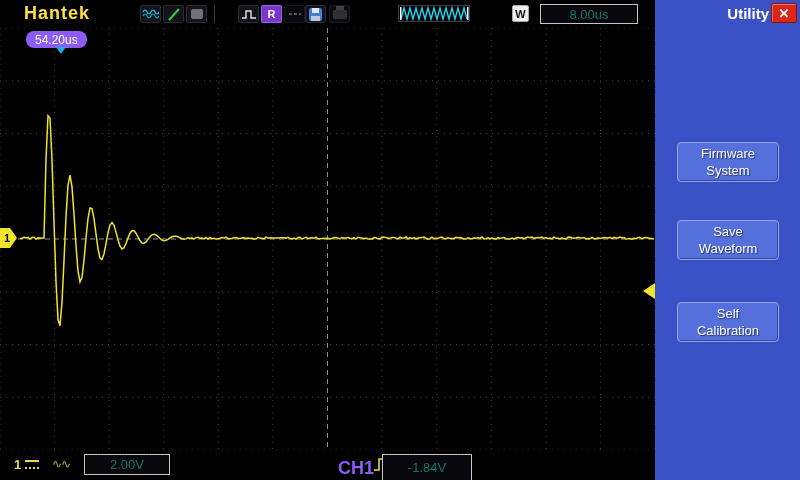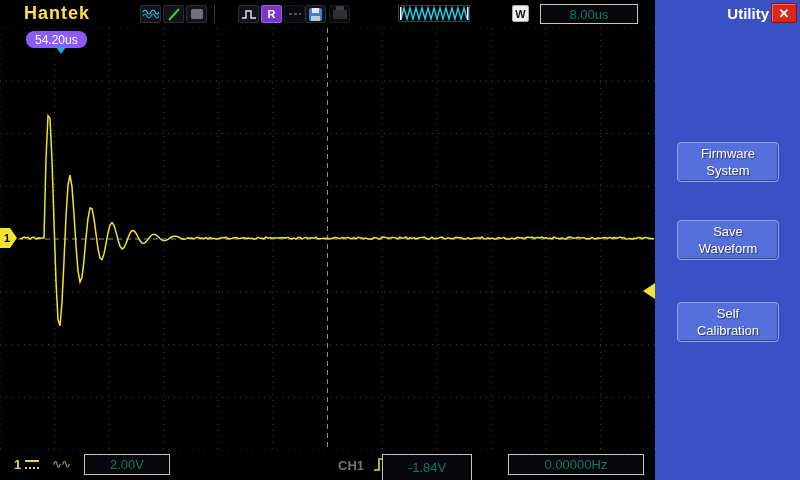--- a/index.html
+++ b/index.html
@@ -35,21 +35,21 @@
   .scope svg{position:absolute;left:0;top:0}
   .trig-label{position:absolute;left:26px;top:3px;height:17px;padding:0 9px;background:#8b5cf6;border-radius:8px;color:#fff;font-size:12px;display:flex;align-items:center}
   .trig-tri{position:absolute;left:56px;top:19px;width:0;height:0;border-left:5px solid transparent;border-right:5px solid transparent;border-top:7px solid #17b0dc}
 
   
   .bottombar{position:absolute;left:0;top:450px;width:655px;height:30px;background:#000}
   .bb-ch{position:absolute;left:14px;top:7px;color:#e8d84a;font-weight:bold;font-size:13px;display:flex;align-items:center;gap:4px}
   .dc-sym{width:14px;height:9px;border-top:2px solid #e8d84a;border-bottom:2px dotted #e8d84a;display:inline-block}
   .wave-glyph{position:absolute;left:52px;top:7px;color:#b9a93f;font-size:12px;letter-spacing:-1px}
   .volts-pill{position:absolute;left:84px;top:4px;width:86px;height:21px}
-  .ch1-label{position:absolute;left:338px;top:8px;color:#737373;font-size:13px;font-weight:bold}
+  .ch1-label{position:absolute;left:338px;top:8px;color:#8b5cf6;font-size:18px;font-weight:bold}
   .slope-icon{position:absolute;left:372px;top:5px}
   .level-pill{position:absolute;left:382px;top:4px;width:90px;height:27px}
   .freq-pill{position:absolute;left:508px;top:4px;width:136px;height:21px}
 </style>
 </head>
 <body>
 
 <div id="app">
 
   <div class="topbar">
@@ -141,21 +141,20 @@
       <span>1</span>
       <span class="dc-sym"></span>
     </div>
     <span class="wave-glyph">∿∿</span>
     <div class="pill volts-pill">2.00V</div>
     <span class="ch1-label">CH1</span>
     <svg class="slope-icon" width="16" height="18">
       <path d="M2,15 h5 v-11 h7" stroke="#e8d84a" fill="none" stroke-width="1.6"></path>
     </svg>
     <div class="pill level-pill">-1.84V</div>
-    <div class="pill freq-pill">0.00000Hz</div>
   </div>
 
   <div class="sidebar">
     <div class="sb-title">Utility</div>
     <div class="close-btn">
       <span>✕</span>
     </div>
 
     <div class="sb-btn" style="top:142px">
       <span>Firmware</span>

